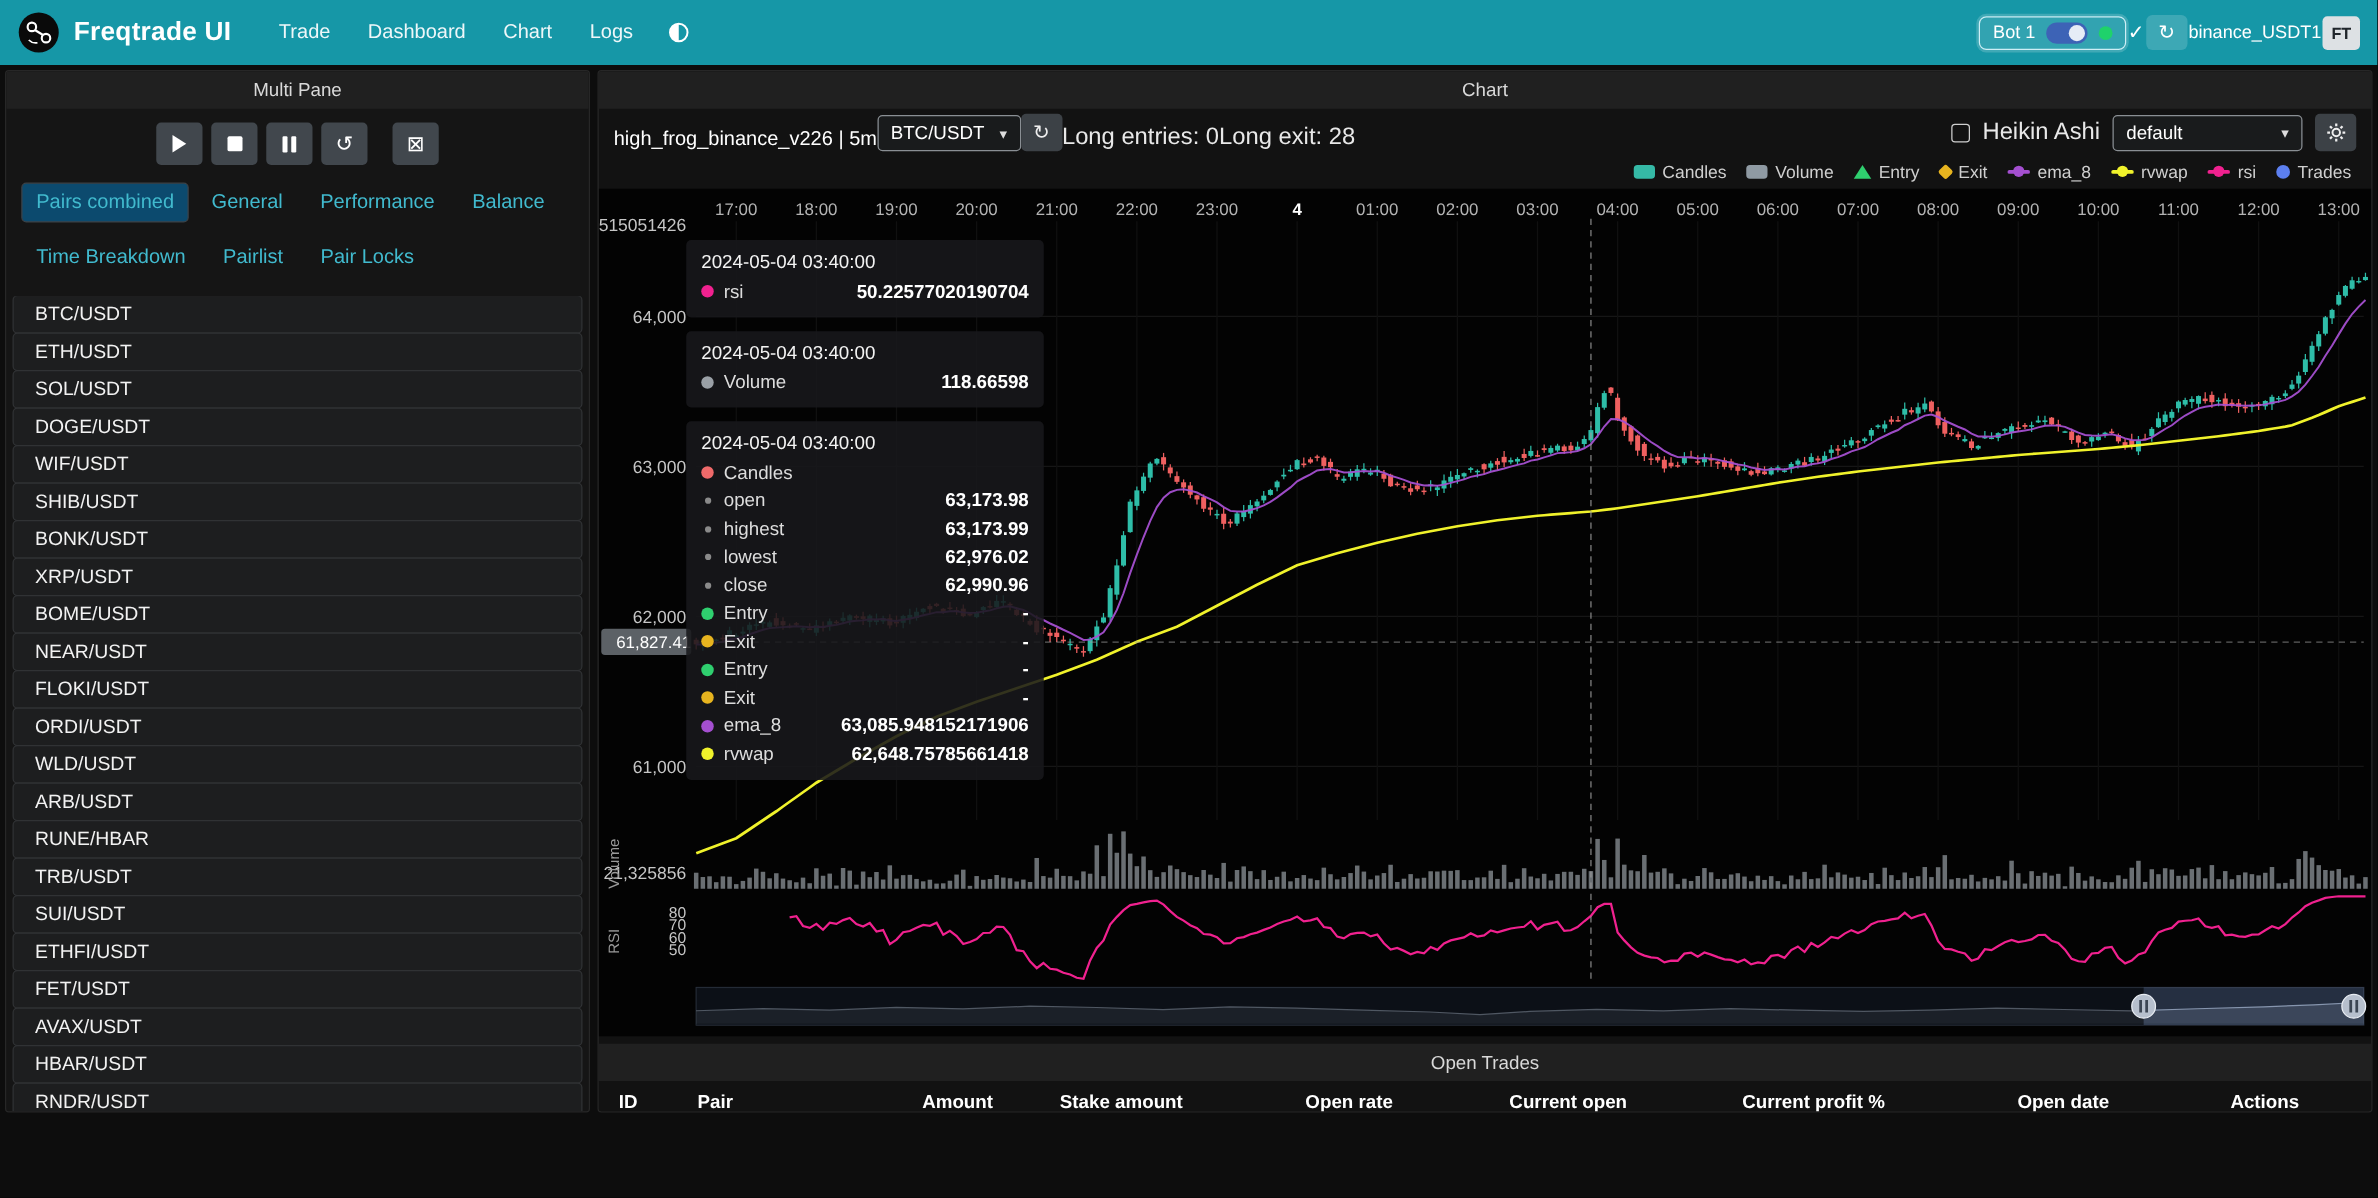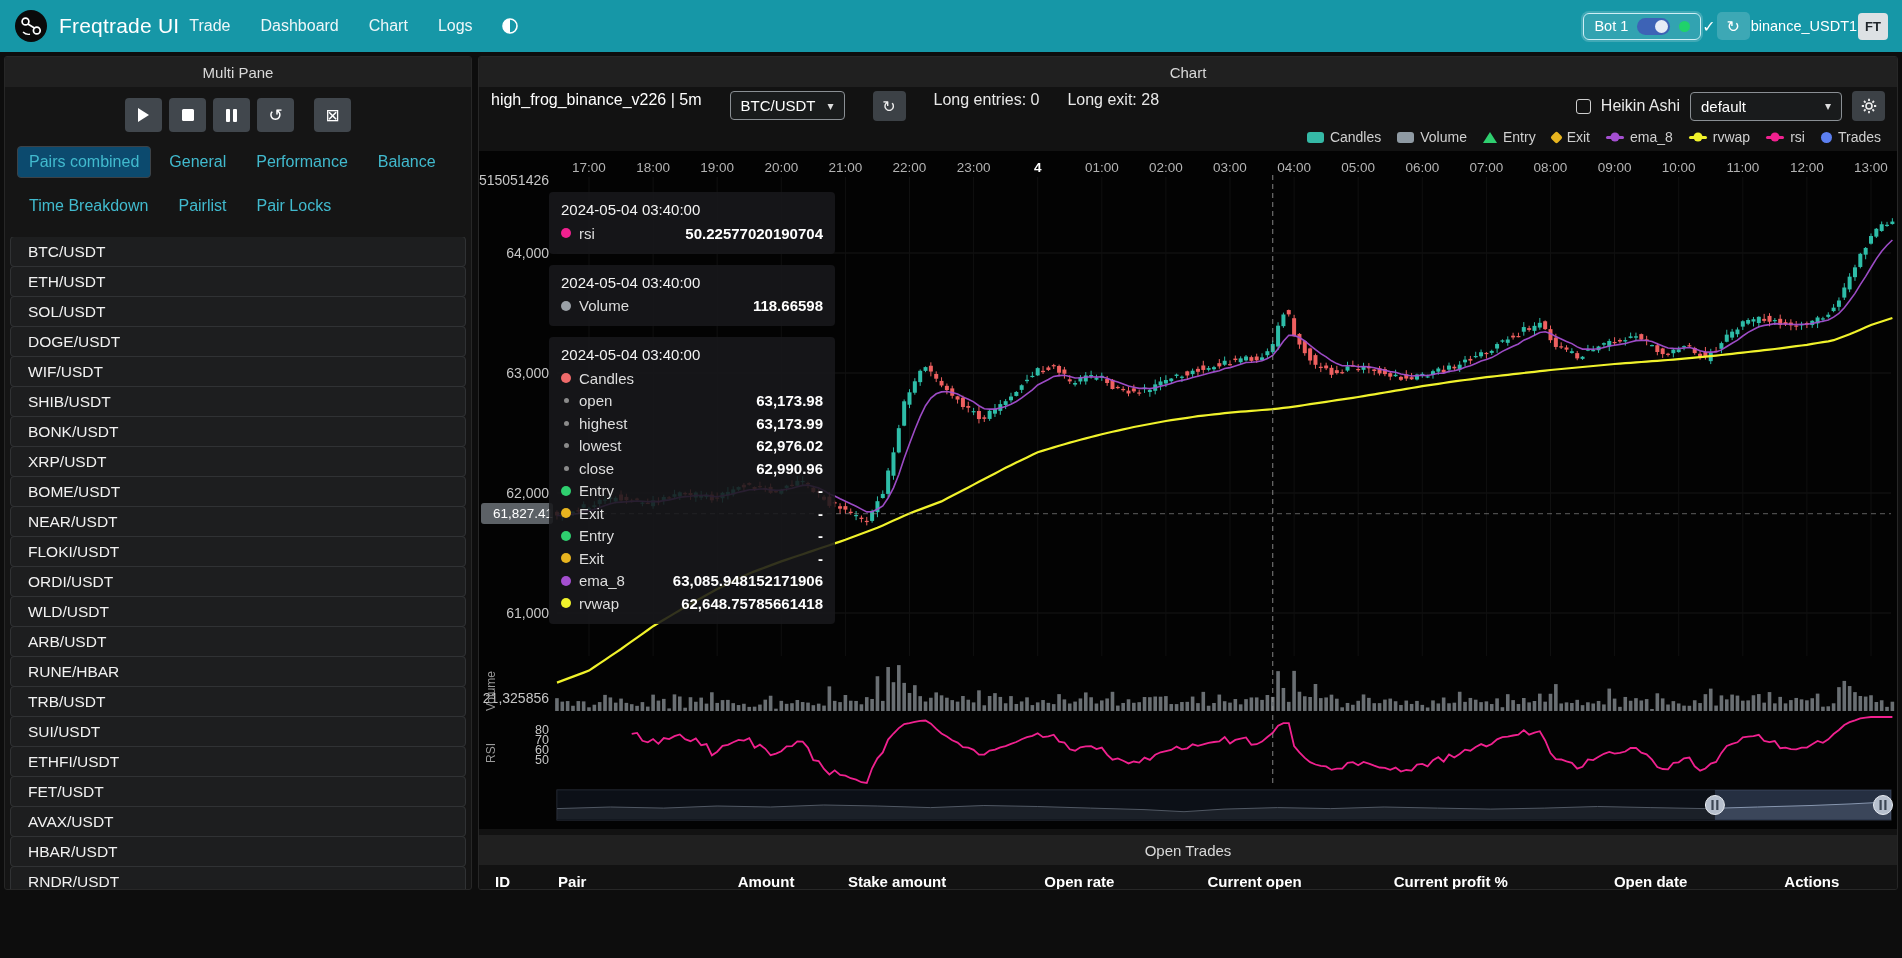--- a/index.html
+++ b/index.html
@@ -3,22 +3,22 @@
 <meta charset="utf-8">
 <style>
   *{margin:0;padding:0;box-sizing:border-box}
   html,body{width:1902px;height:958px;overflow:hidden;background:#0d0d0d;
     font-family:"Liberation Sans",sans-serif;color:#e8e8e8}
   button{font-family:inherit;cursor:pointer}
 
   
   .navbar{height:52px;background:#1697a7;display:flex;align-items:center;padding:0 14px;gap:10px}
   .brand{display:flex;align-items:center;gap:11px;cursor:pointer}
-  .brand-title{font-size:21px;font-weight:400;color:#fff;letter-spacing:.2px}
-  .nav-links{display:flex;gap:30px;align-items:center}
+  .brand-title{font-size:21px;font-weight:700;color:#fff;letter-spacing:.2px}
+  .nav-links{display:flex;gap:30px;margin-left:28px;align-items:center}
   .nav-link{color:#eef7f9;font-size:16px;cursor:pointer;text-decoration:none}
   .theme-toggle{margin-left:18px;display:flex;align-items:center;cursor:pointer}
   .nav-right{margin-left:auto;display:flex;align-items:center;gap:1px}
   .bot-box{display:flex;align-items:center;gap:9px;border:1px solid #cdeef5;background:rgba(255,255,255,.12);
     border-radius:6px;padding:4px 10px;box-shadow:0 0 0 2px rgba(255,255,255,.18);cursor:pointer}
   .bot-name{font-size:14.5px;color:#fff}
   .toggle{width:33px;height:17px;border-radius:9px;background:#3d63b6;position:relative;display:inline-block;cursor:pointer}
   .toggle::after{content:"";position:absolute;right:2px;top:2px;width:13px;height:13px;border-radius:50%;background:#e6ecf6}
   .status-dot{width:11px;height:11px;border-radius:50%;background:#1fd26b}
   .check-icon{color:#fff;font-size:16px}
@@ -45,29 +45,29 @@
   .icon-pause{display:flex;gap:3.5px}
   .icon-pause i{width:3.5px;height:13px;background:#fff;border-radius:1px;display:block}
   .tab-row{display:flex;gap:6px;padding:0 12px;margin-top:12px;align-items:center}
   .tab{color:#41bace;font-size:16px;padding:6px 11px;border-radius:4px;border:1px solid transparent;cursor:pointer;white-space:nowrap}
   .tab.active{border-color:#3c4247;background:#0c4a6e}
   .pair-list{margin-top:15px;padding:0 5px;overflow:hidden;flex:1}
   .pair-item{height:31px;display:flex;align-items:center;padding-left:17px;background:#1d1e1f;
     border:1px solid #303234;border-radius:4px;margin-top:-1px;font-size:15.5px;color:#f2f2f2;cursor:pointer}
 
   
-  .chart-toolbar{display:flex;align-items:flex-start;gap:28px;padding:4px 12px;height:38px;flex:none}
+  .chart-toolbar{display:flex;align-items:flex-end;gap:0;padding:4px 12px;height:38px;flex:none}
   .strategy-label{font-size:16px;color:#fff}
   .select{display:flex;align-items:center;gap:12px;background:#191b1c;border:1px solid #8a8f94;border-radius:4px;
     padding:5px 10px;font-size:15px;color:#fff;cursor:pointer}
   .config-select{min-width:152px;justify-content:space-between}
   .chev{font-size:12px;color:#ddd}
   .icon-btn{width:33px;height:30px;background:#3c4146;border:none;border-radius:4px;display:flex;
     align-items:center;justify-content:center;color:#eee;font-size:16px}
-  .entries-label{font-size:16px;color:#e8e8e8}
+  .entries-label{font-size:19px;color:#e8e8e8}
   .toolbar-right{margin-left:auto;display:flex;align-items:center;gap:10px}
   .checkbox{width:15px;height:15px;border:1.5px solid #cfcfcf;border-radius:3px;display:inline-block;cursor:pointer}
 
   
   .legend-row{display:flex;justify-content:flex-end;gap:16px;padding:2px 16px 4px;height:26px;flex:none;align-items:center}
   .legend-item{display:flex;align-items:center;gap:6px;font-size:14px;color:#cfcfcf;cursor:pointer}
   .lg-rect{width:17px;height:11px;border-radius:3px;display:inline-block}
   .lg-circle{width:11px;height:11px;border-radius:50%;display:inline-block}
   .lg-triangle{width:0;height:0;border-left:7px solid transparent;border-right:7px solid transparent;border-bottom:11px solid;display:inline-block}
   .lg-diamond{width:9px;height:9px;transform:rotate(45deg);border-radius:2px;display:inline-block}

